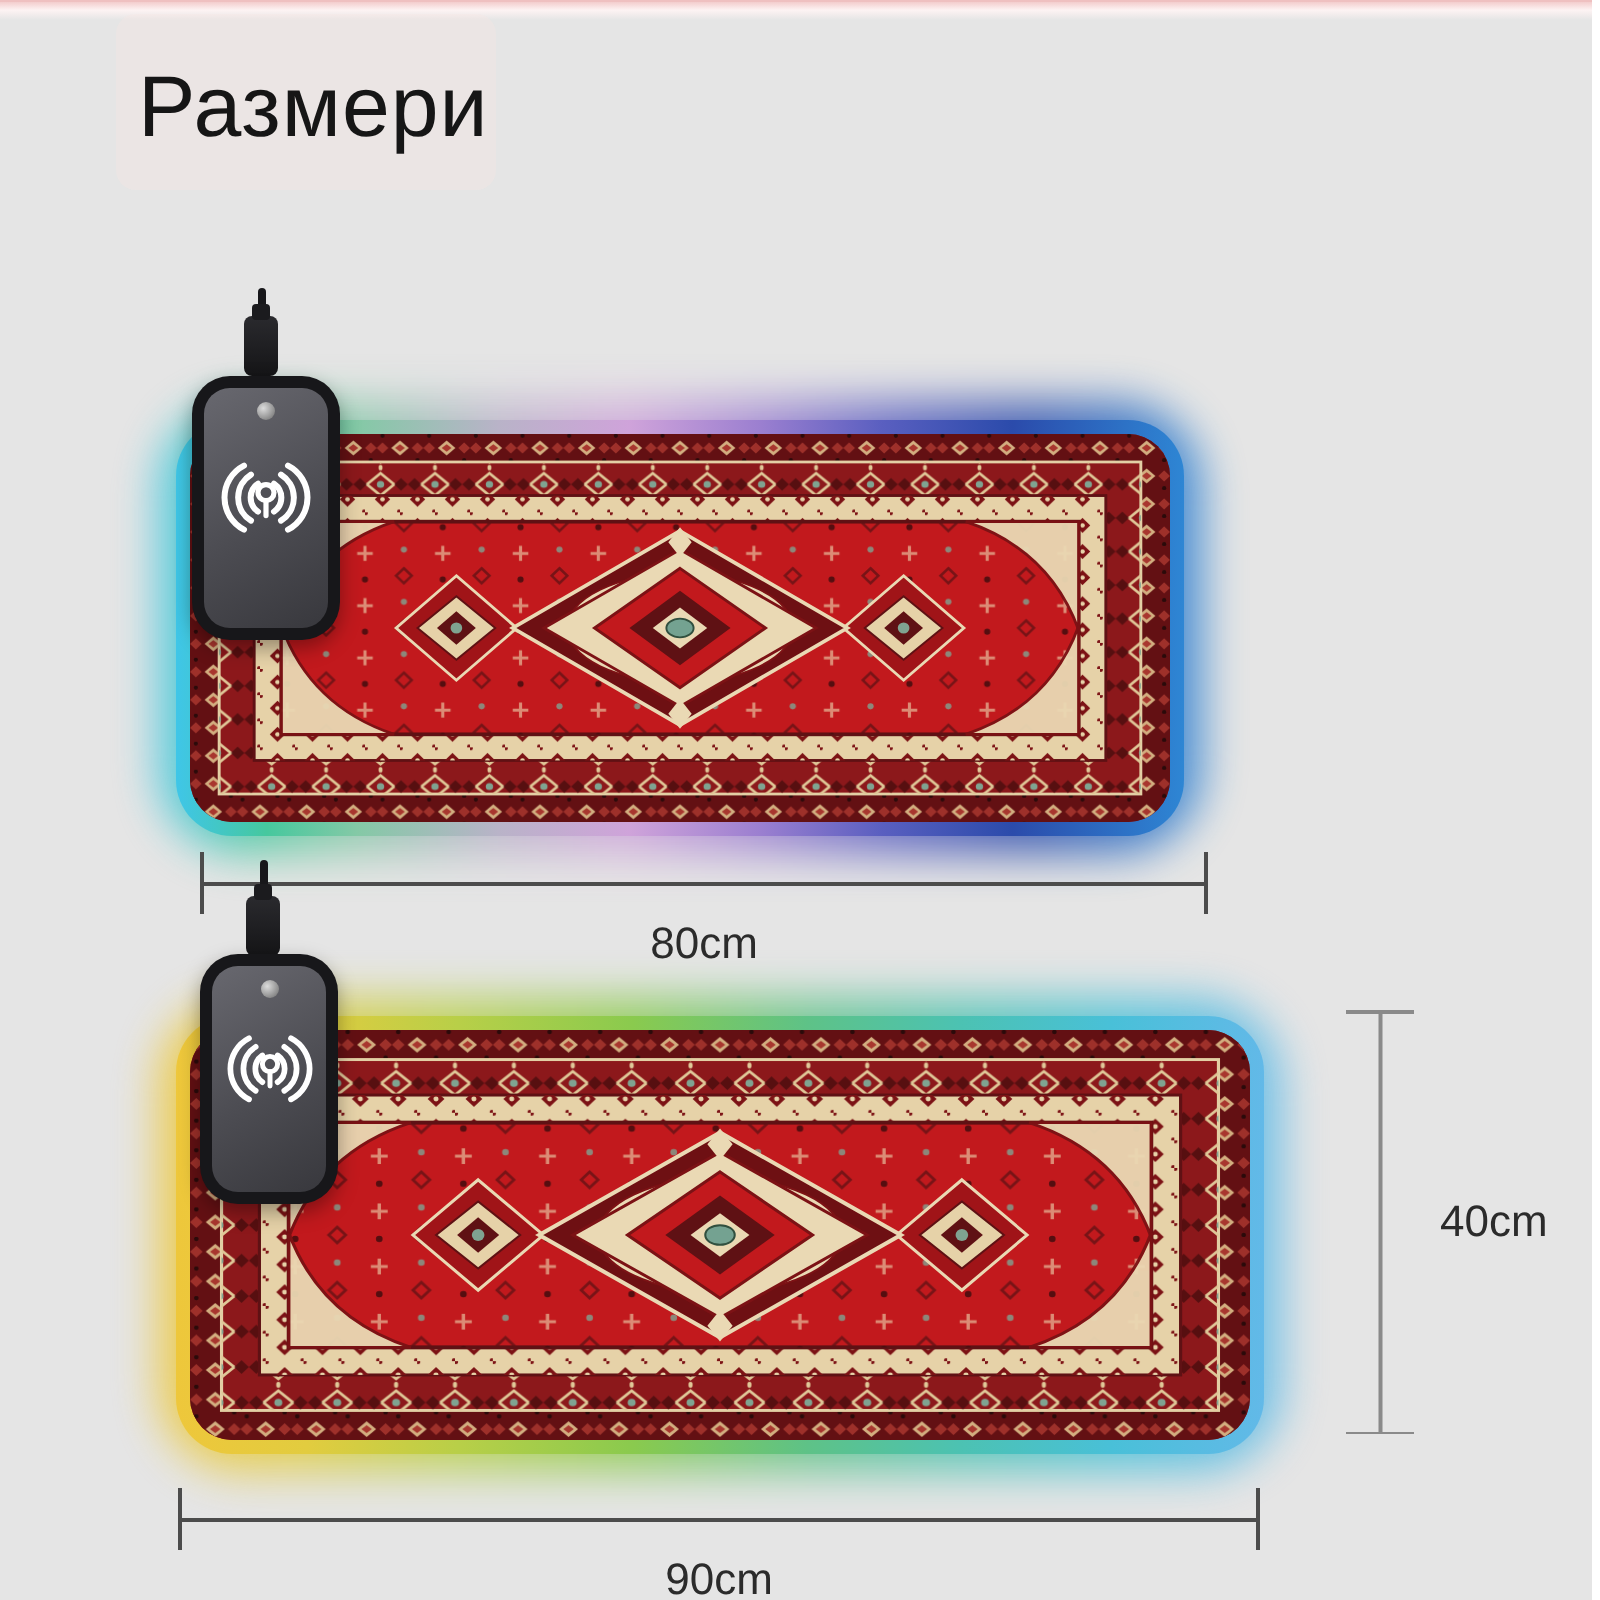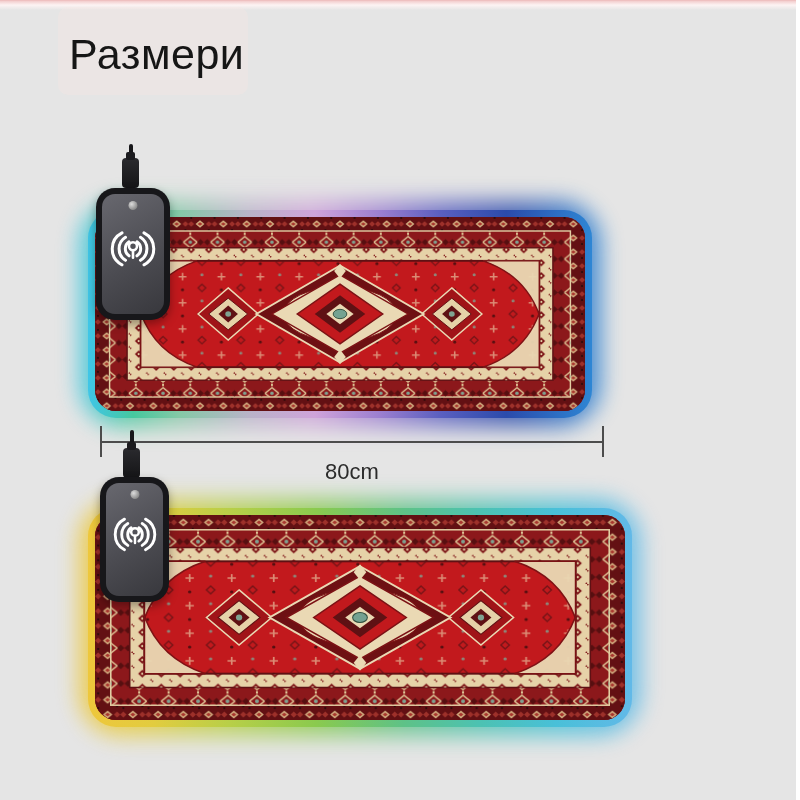--- a/index.html
+++ b/index.html
@@ -213,14 +213,26 @@
     <div class="plug"></div>
     <div class="body">
       <div class="screen">
         <div class="logo-dot"></div>
         <svg class="qi" width="52" height="42">
           <use href="#qi-icon"></use>
         </svg>
       </div>
     </div>
   </div>
+  <div class="vdim dim40">
+    <div class="tick t-top"></div>
+    <div class="vline"></div>
+    <div class="tick t-bot"></div>
+    <div class="dim-label">40cm</div>
+  </div>
+  <div class="hdim dim90">
+    <div class="htick h-left"></div>
+    <div class="hline"></div>
+    <div class="htick h-right"></div>
+    <div class="dim-label">90cm</div>
+  </div>
 
 </div>
 
 </body></html>

